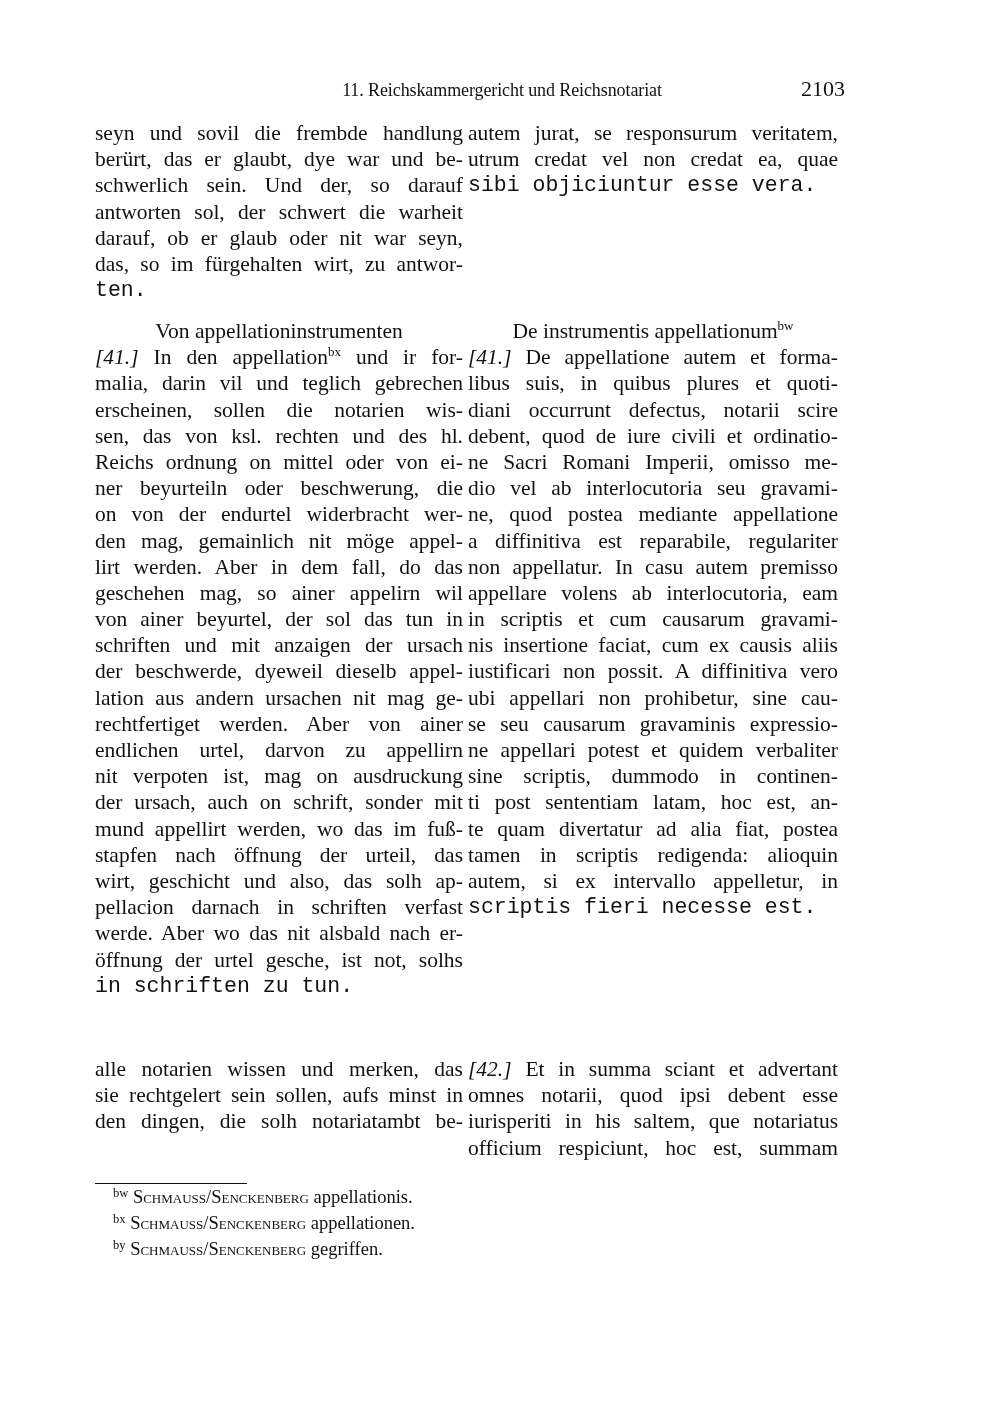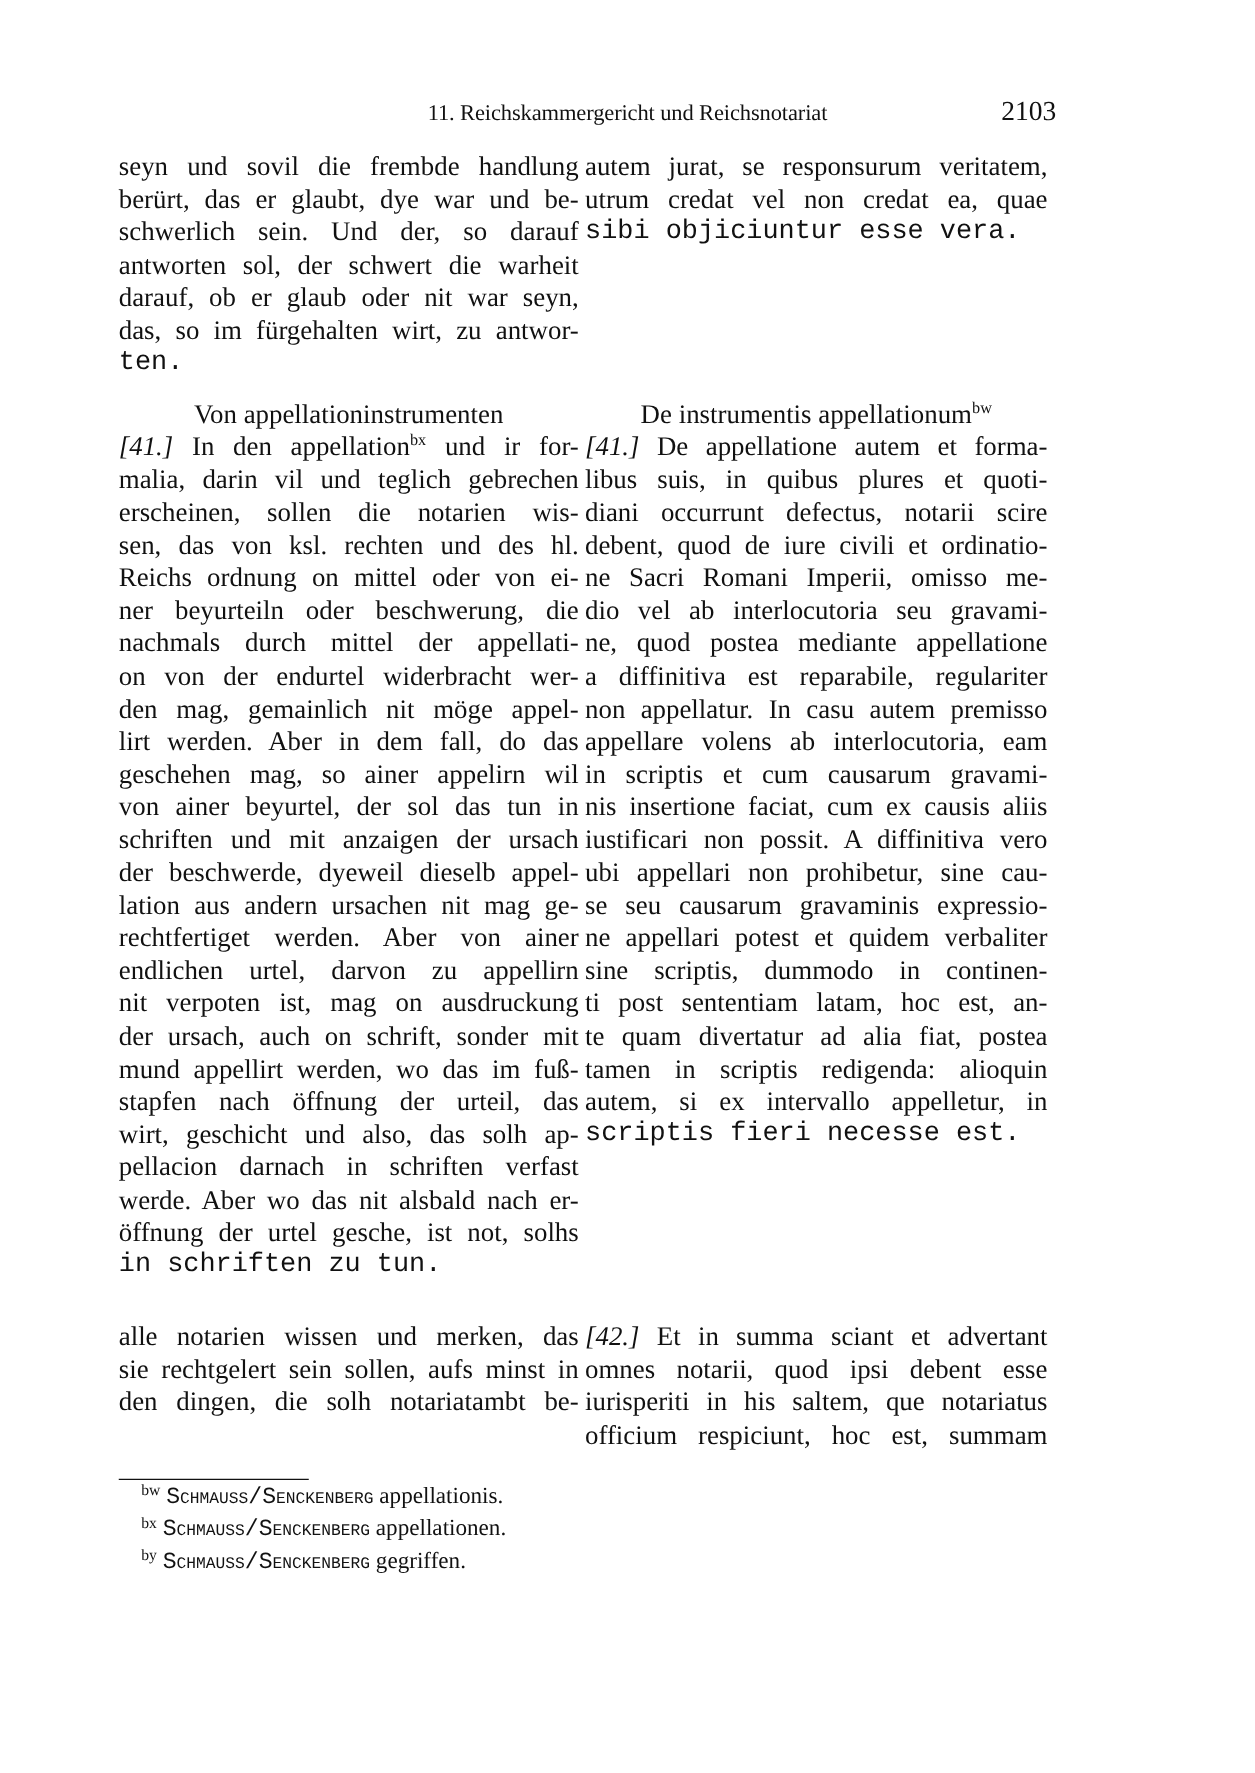--- a/index.html
+++ b/index.html
@@ -12,21 +12,21 @@
   .col-left { left: 95px; width: 368px; }
   .col-right { left: 468px; width: 370px; }
   .line { display: block; white-space: nowrap; text-align: justify; text-align-last: justify; height: 26.2px; overflow: visible; }
   .line.last { text-align-last: left; font-family: Liberation Mono, monospace; }
   .line.center { text-align: left; text-align-last: center; }
   .num { font-style: italic; }
   sup { font-size: 13px; line-height: 0; vertical-align: 8px; }
   .rule { position: absolute; left: 95px; top: 1183px; width: 152px; height: 1px; background: #111; }
   .fn { position: absolute; left: 113px; font-size: 18.5px; line-height: 26px; white-space: nowrap; }
   .fn sup { font-size: 12.5px; vertical-align: 6px; }
-  .sc { font-variant: small-caps; font-family: Liberation Mono, monospace; }
+  .sc { font-variant: small-caps; }
 </style>
 </head>
 <body>
 
 <div>
   <div class="header-title">11. Reichskammergericht und Reichsnotariat</div>
   <div class="page-number">2103</div>
 </div>
 
 <div class="col col-left" style="top:120px">
@@ -45,21 +45,20 @@
 </div>
 
 <div class="col col-left" style="top:318px">
   <span class="line center">Von appellationinstrumenten</span>
   <span class="line"><span class="num">[41.]</span> <span>In den appellation</span><sup>bx</sup> <span>und ir for-</span></span>
   <span class="line">malia, darin vil und teglich gebrechen</span>
   <span class="line">erscheinen, sollen die notarien wis-</span>
   <span class="line">sen, das von ksl. rechten und des hl.</span>
   <span class="line">Reichs ordnung on mittel oder von ei-</span>
   <span class="line">ner beyurteiln oder beschwerung, die</span>
-  <span class="line">nachmals durch mittel der appellati-</span>
   <span class="line">on von der endurtel widerbracht wer-</span>
   <span class="line">den mag, gemainlich nit möge appel-</span>
   <span class="line">lirt werden. Aber in dem fall, do das</span>
   <span class="line">geschehen mag, so ainer appelirn wil</span>
   <span class="line">von ainer beyurtel, der sol das tun in</span>
   <span class="line">schriften und mit anzaigen der ursach</span>
   <span class="line">der beschwerde, dyeweil dieselb appel-</span>
   <span class="line">lation aus andern ursachen nit mag ge-</span>
   <span class="line">rechtfertiget werden. Aber von ainer</span>
   <span class="line">endlichen urtel, darvon zu appellirn</span>

